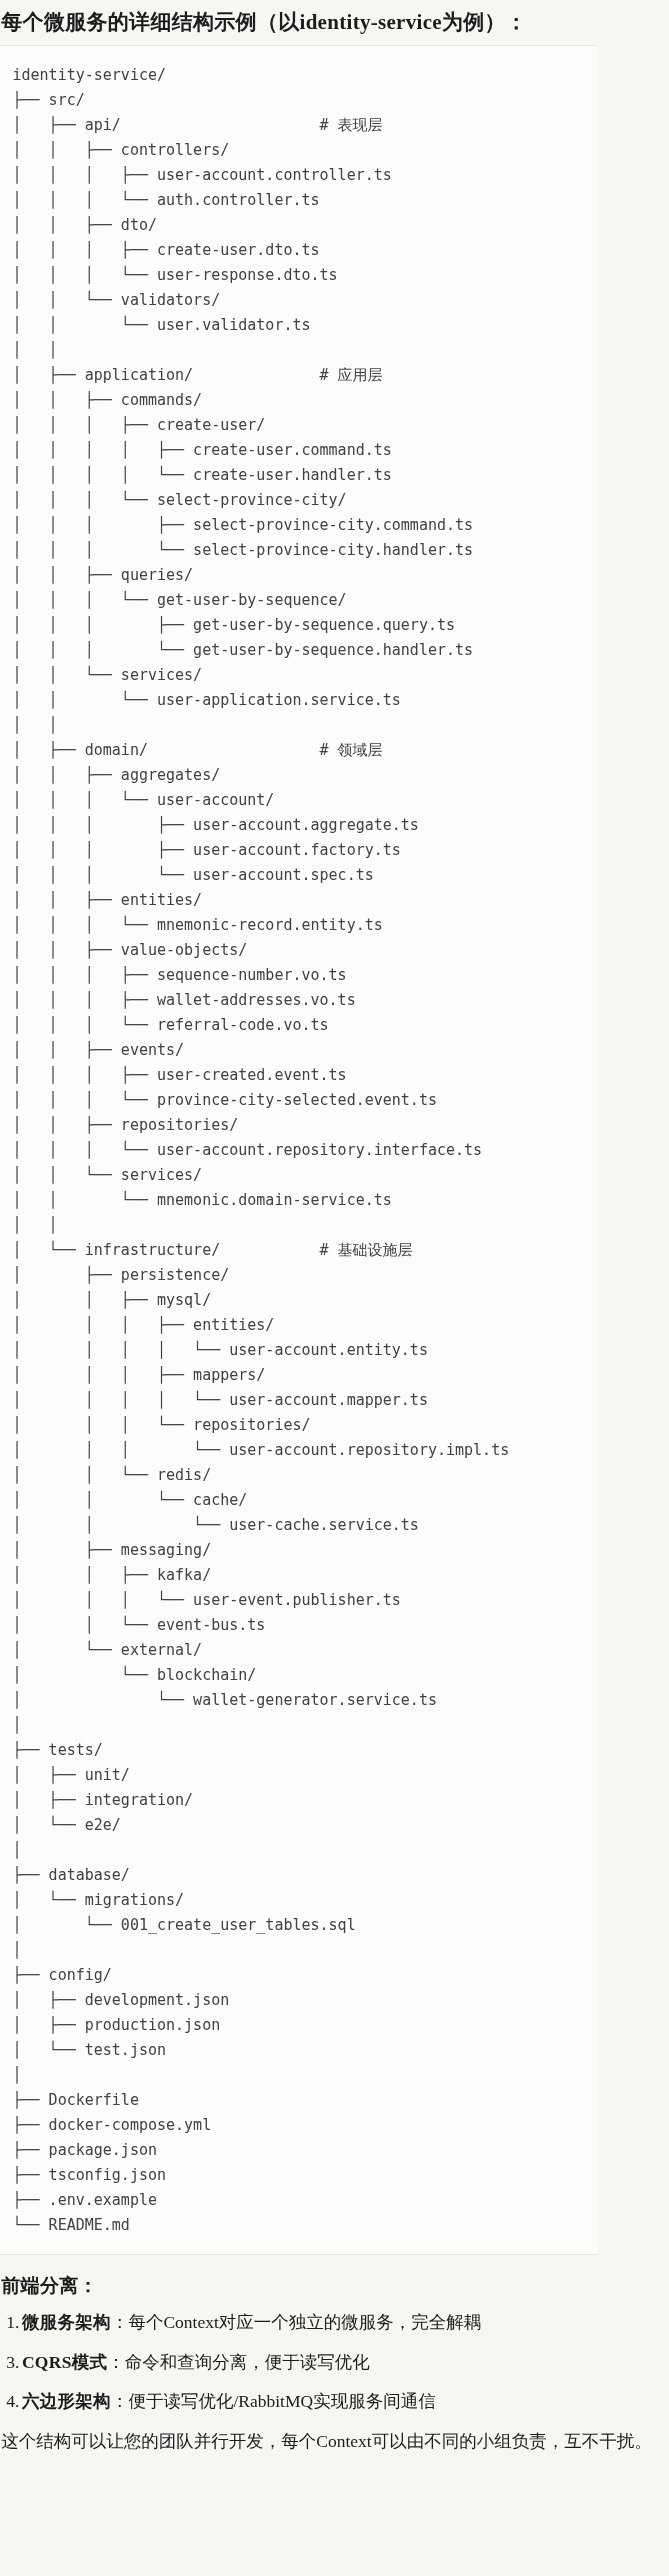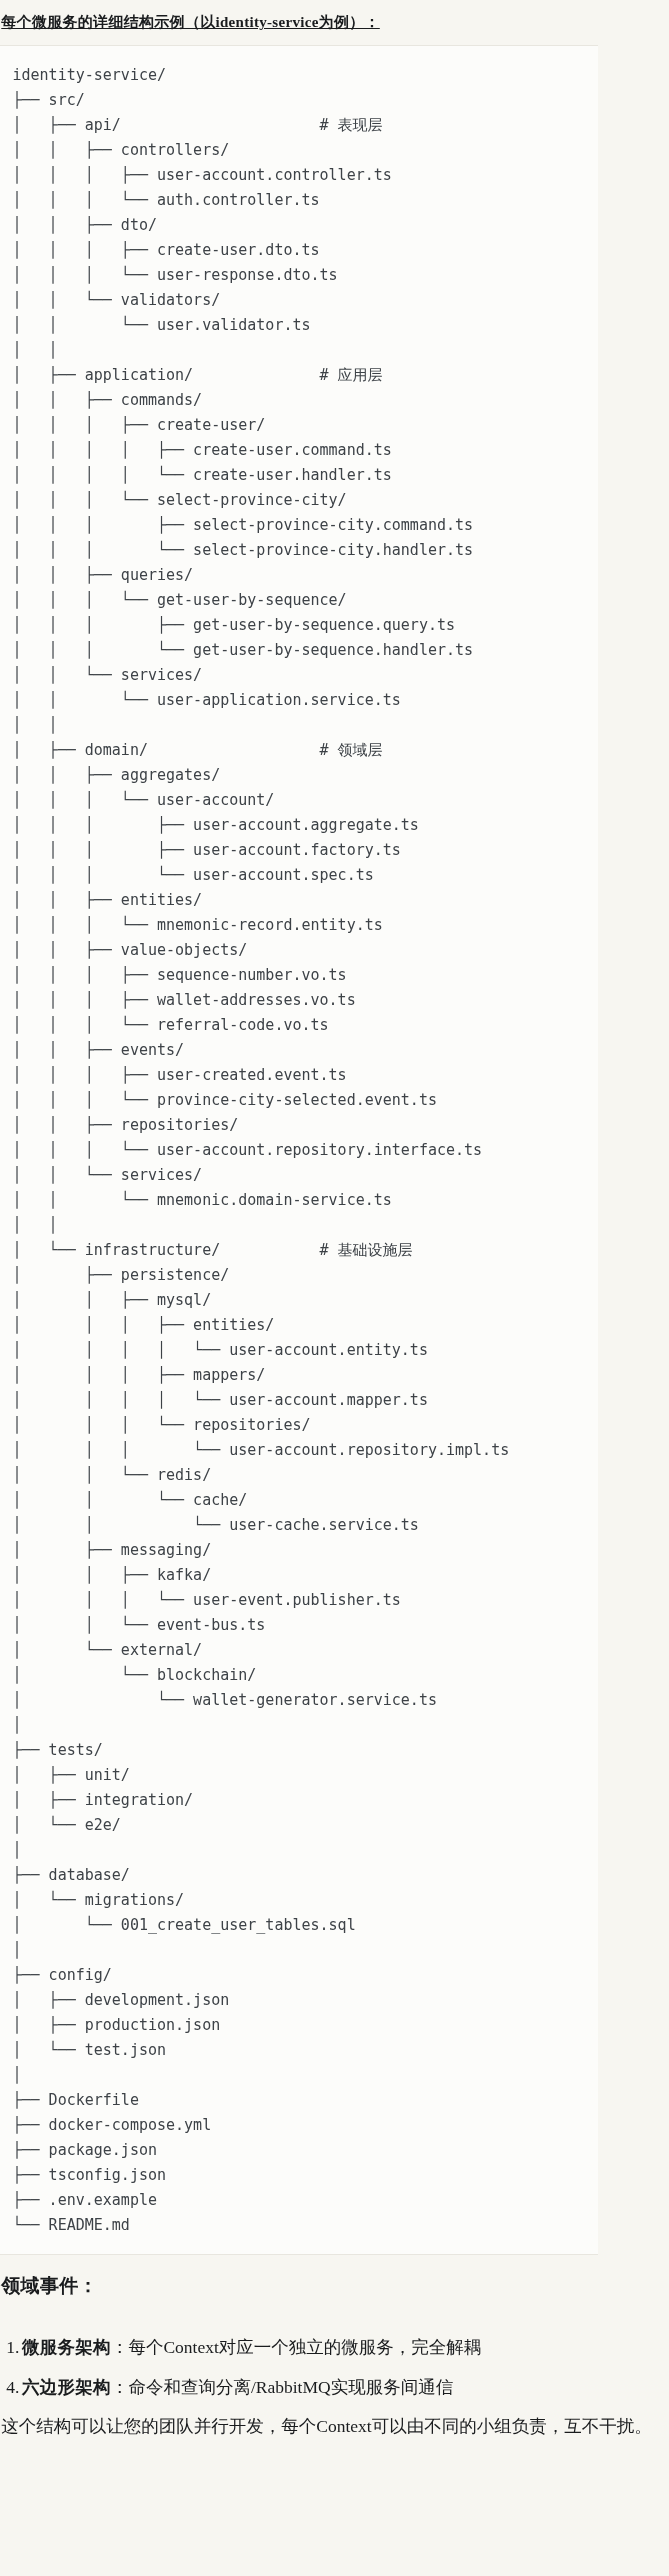--- a/index.html
+++ b/index.html
@@ -8,25 +8,24 @@
     width: 669px;
     background: #f7f6f1;
     color: #1a1c1e;
     font-family: "Liberation Serif", serif;
     -webkit-font-smoothing: antialiased;
   }
   .page { width: 669px; overflow: hidden; }
 
   .page-title {
     margin: 10px 0 11.3px 1.3px;
-    font-size: 15px;
+    font-size: 21px;
     line-height: 24px;
     font-weight: 700;
     letter-spacing: 0.3px;
-    text-decoration: underline;
   }
 
   .code-block {
     background: #fcfcfa;
     border-top: 0.6px solid #e8e6df;
     border-bottom: 0.6px solid #e8e6df;
     width: 598px;
   }
   .code-block pre {
     margin: 0;
@@ -42,21 +41,21 @@
   .notes-heading {
     margin: 17.5px 0 0 1.3px;
     font-size: 19px;
     line-height: 27.5px;
     font-weight: 700;
     letter-spacing: 0.3px;
   }
 
   .notes-list {
     list-style: none;
-    margin: 34px 0 0 0;
+    margin: 9px 0 0 0;
     padding: 0;
   }
   .notes-list li {
     margin: 0 0 13.8px 0;
     padding-left: 6.3px;
     font-size: 17.5px;
     line-height: 26px;
   }
   .notes-list .num { margin-right: 2.5px; }
   .notes-list strong { font-weight: 700; letter-spacing: 0.3px; }
@@ -157,27 +156,30 @@
 │   └── test.json
 │
 ├── Dockerfile
 ├── docker-compose.yml
 ├── package.json
 ├── tsconfig.json
 ├── .env.example
 └── README.md</pre>
   </div>
 
-  <h3 class="notes-heading">领域事件：</h3>
+  <h3 class="notes-heading">前端分离：</h3>
 
   <ol class="notes-list">
     <li>
       <span class="num">1.</span><strong>微服务架构</strong><span>：</span><span>每个Context对应一个独立的微服务，完全解耦</span>
     </li>
     <li>
-      <span class="num">4.</span><strong>六边形架构</strong><span>：</span><span>命令和查询分离/RabbitMQ实现服务间通信</span>
+      <span class="num">3.</span><strong>CQRS模式</strong><span>：</span><span>命令和查询分离，便于读写优化</span>
+    </li>
+    <li>
+      <span class="num">4.</span><strong>六边形架构</strong><span>：</span><span>便于读写优化/RabbitMQ实现服务间通信</span>
     </li>
   </ol>
 
   <p class="closing-paragraph">这个结构可以让您的团队并行开发，每个Context可以由不同的小组负责，互不干扰。</p>
 
 </div>
 
 
 </body></html>

